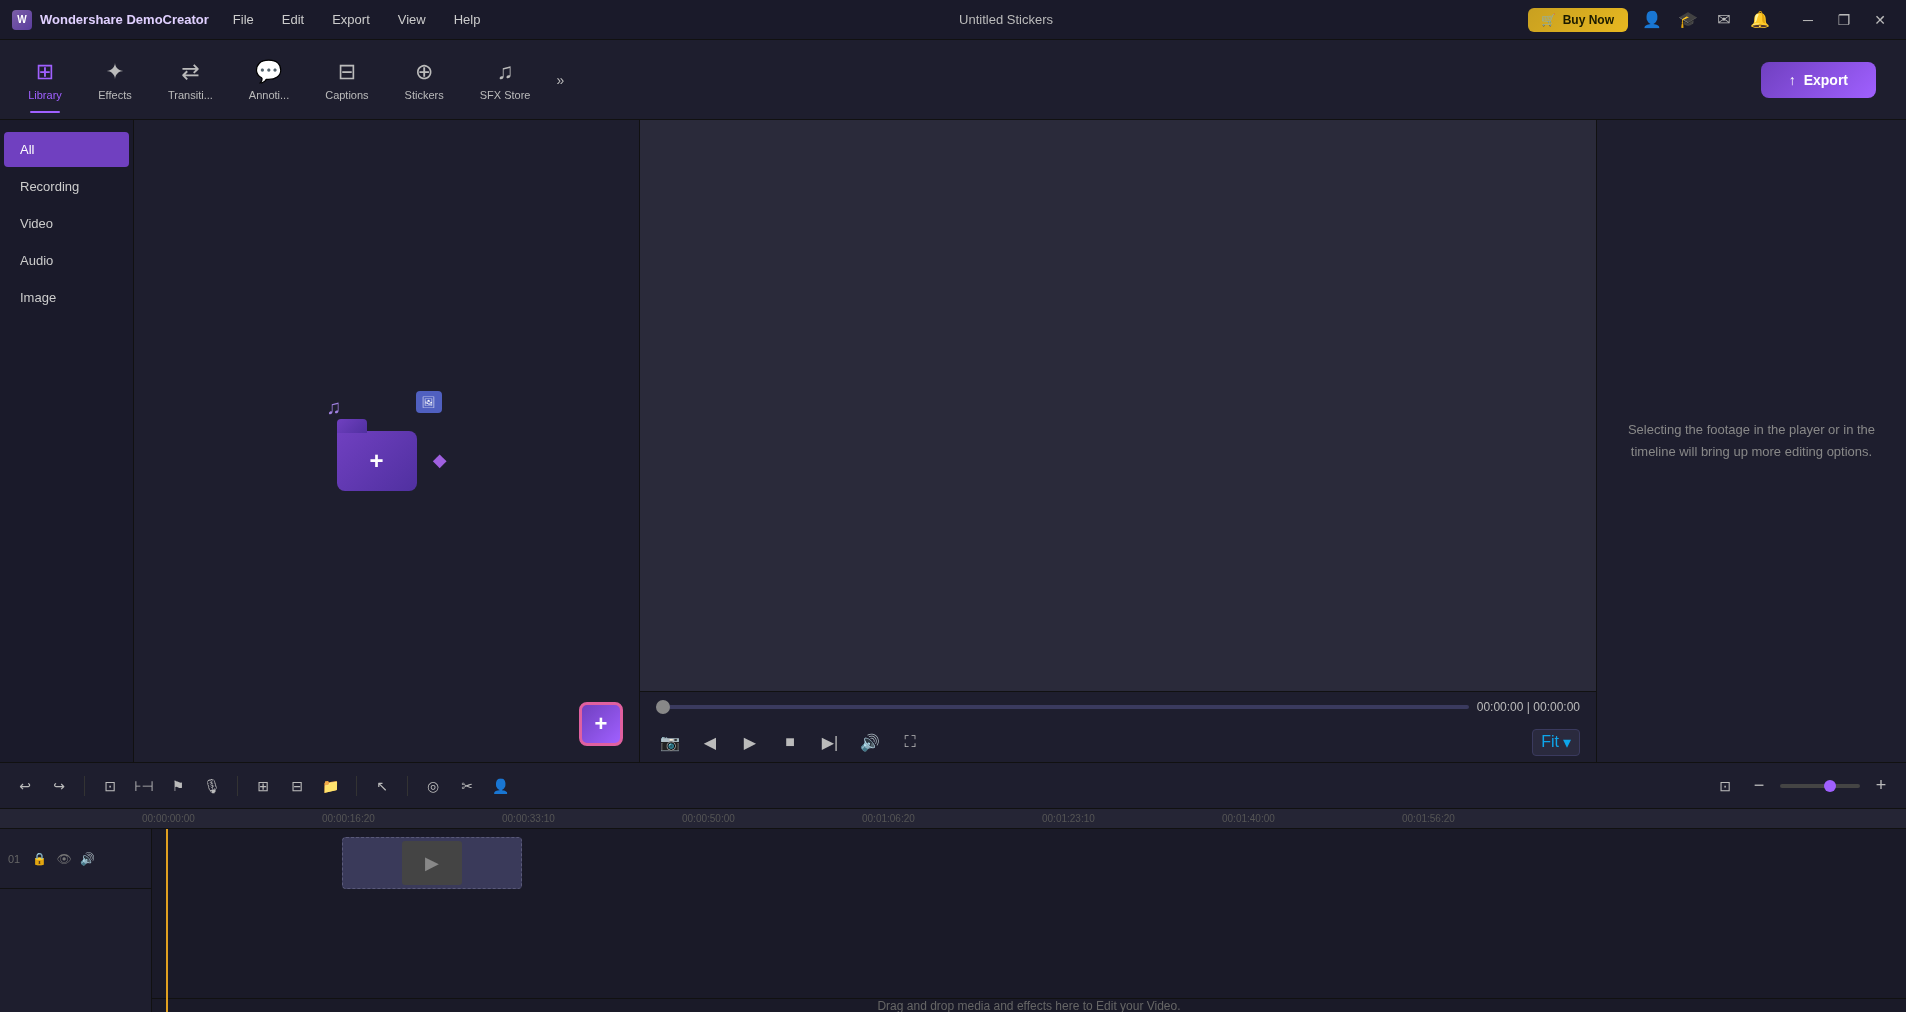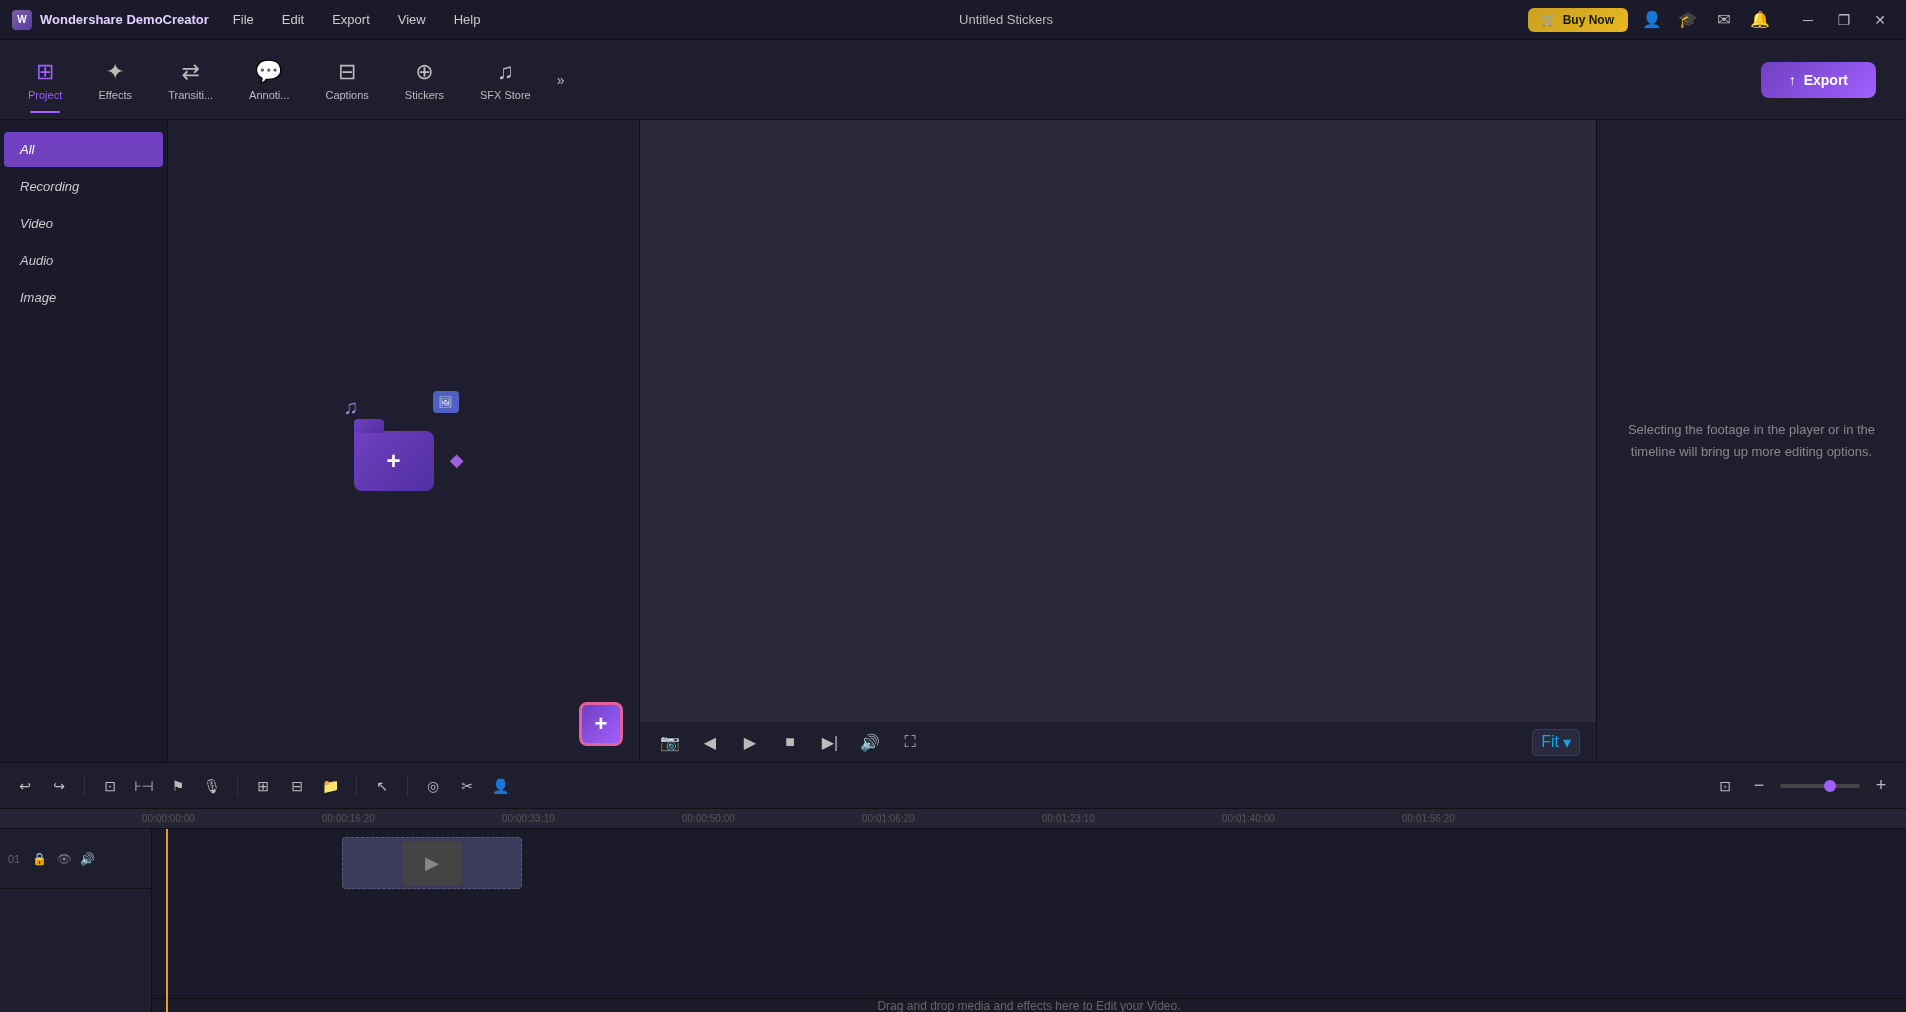--- a/index.html
+++ b/index.html
@@ -172,26 +172,25 @@
 
     
     .left-panel {
       display: flex;
       background: #1e1e2e;
       border-right: 1px solid #111;
       width: 640px;
       flex-shrink: 0;
     }
     .sidebar {
-      width: 168px;
+      width: 134px;
       background: #1a1a2a;
       border-right: 1px solid #111;
       padding-top: 10px;
       flex-shrink: 0;
-      font-style: italic;
     }
     .sidebar-item {
       padding: 10px 16px;
       cursor: pointer;
       color: #ccc;
       font-size: 13px;
       border-radius: 4px;
       margin: 2px 4px;
     }
     .sidebar-item.active {
@@ -635,21 +634,21 @@
       <div class="win-btn">─</div>
       <div class="win-btn">❐</div>
       <div class="win-btn close">✕</div>
     </div>
   </div>
 </div>
 
 <div class="toolbar">
   <div class="toolbar-item active">
     <div class="toolbar-icon">⊞</div>
-    <div class="toolbar-label">Project</div>
+    <div class="toolbar-label">Library</div>
   </div>
   <div class="toolbar-item">
     <div class="toolbar-icon">✦</div>
     <div class="toolbar-label">Effects</div>
   </div>
   <div class="toolbar-item">
     <div class="toolbar-icon">⇄</div>
     <div class="toolbar-label">Transiti...</div>
   </div>
   <div class="toolbar-item">
@@ -710,20 +709,30 @@
         </div>
       </div>
       <div class="add-media-btn">
         <span>+</span>
       </div>
     </div>
   </div>
 
   <div class="preview-area">
     <div class="preview-canvas"></div>
+    <div class="preview-controls">
+      <div class="timeline-bar">
+        <div class="timeline-thumb"></div>
+      </div>
+      <div class="time-display">
+        <span>00:00:00</span>
+        <span>|</span>
+        <span>00:00:00</span>
+      </div>
+    </div>
     <div class="preview-bottom">
       <div class="preview-bottom-icon">📷</div>
       <div class="ctrl-btn">◀</div>
       <div class="ctrl-btn">▶</div>
       <div class="ctrl-btn">■</div>
       <div class="ctrl-btn">▶|</div>
       <div class="preview-bottom-icon">🔊</div>
       <div class="preview-bottom-icon">⛶</div>
       <div class="fit-dropdown">
         <span>Fit</span>

